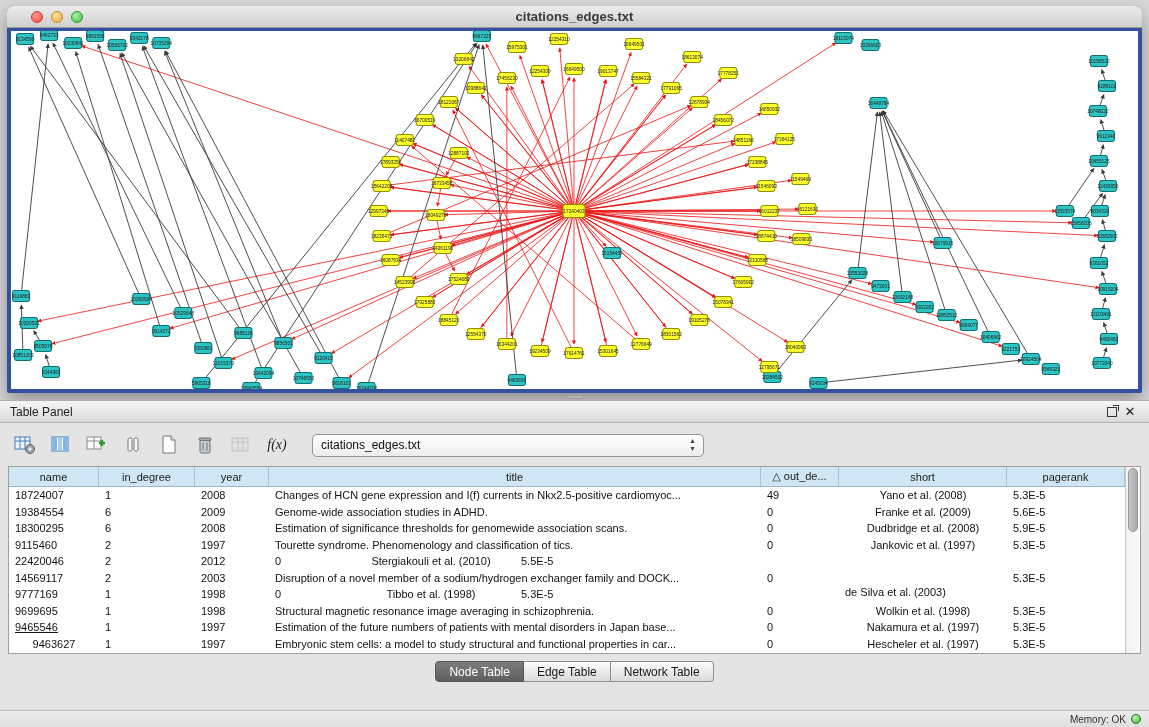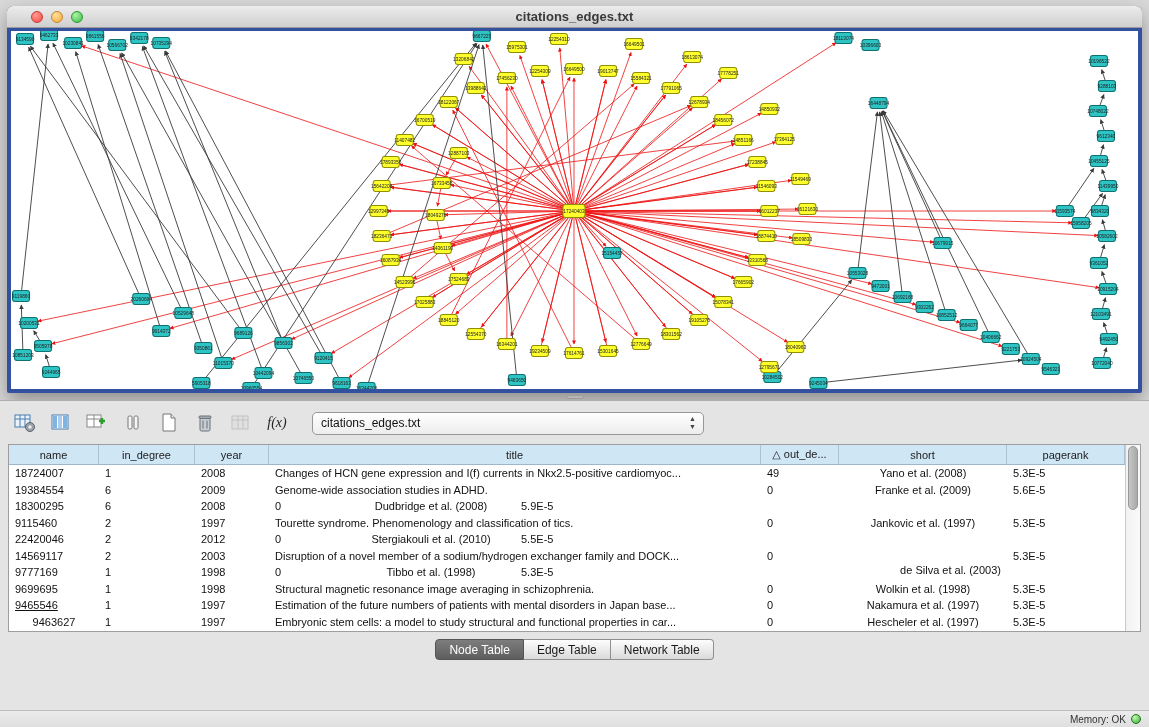--- a/index.html
+++ b/index.html
@@ -702,20 +702,30 @@
         </g>
     </svg>
   </div>
 </div>
 
 <div class="splitter">
   <div class="grip"></div>
 </div>
 
 <div class="table-panel">
+  <div class="panel-header">
+    <span class="panel-title">Table Panel</span>
+    <span class="spacer"></span>
+    <span class="ph-btn">
+        <span class="float-glyph"></span>
+      </span>
+    <span class="ph-btn">
+        <span>✕</span>
+      </span>
+  </div>
 
   <div class="toolbar">
     <div class="tb-btn">
       <svg width="22" height="20">
         <rect x="1" y="2" width="15" height="12" fill="#eaf3fb" stroke="#4a7db0"></rect>
         <line x1="1" y1="6" x2="16" y2="6" stroke="#4a7db0"></line>
           <line x1="6" y1="2" x2="6" y2="14" stroke="#4a7db0"></line>
           <line x1="11" y1="2" x2="11" y2="14" stroke="#4a7db0"></line>
         <circle cx="16" cy="14" r="4.5" fill="#9aa0a6" stroke="#5f6368"></circle>
           <circle cx="16" cy="14" r="1.8" fill="#e8eaed"></circle>
@@ -802,20 +812,21 @@
             <div class="gcell" style="width: 74px; flex: 0 0 74px; text-align: left;">2009</div>
             <div class="gcell" style="width: 492px; flex: 0 0 492px; text-align: left;">Genome-wide association studies in ADHD.</div>
             <div class="gcell" style="width: 78px; flex: 0 0 78px; text-align: left;">0</div>
             <div class="gcell" style="width: 168px; flex: 0 0 168px; text-align: center;">Franke et al. (2009)</div>
             <div class="gcell" style="flex: 1 1 0%; text-align: left;">5.6E-5</div>
           </div>
           <div class="grow">
             <div class="gcell" style="width: 90px; flex: 0 0 90px; text-align: left;">18300295</div>
             <div class="gcell" style="width: 96px; flex: 0 0 96px; text-align: left;">6</div>
             <div class="gcell" style="width: 74px; flex: 0 0 74px; text-align: left;">2008</div>
+            <div class="gcell" style="width: 492px; flex: 0 0 492px; text-align: left;">Estimation of significance thresholds for genomewide association scans.</div>
             <div class="gcell" style="width: 78px; flex: 0 0 78px; text-align: left;">0</div>
             <div class="gcell" style="width: 168px; flex: 0 0 168px; text-align: center;">Dudbridge et al. (2008)</div>
             <div class="gcell" style="flex: 1 1 0%; text-align: left;">5.9E-5</div>
           </div>
           <div class="grow">
             <div class="gcell" style="width: 90px; flex: 0 0 90px; text-align: left;">9115460</div>
             <div class="gcell" style="width: 96px; flex: 0 0 96px; text-align: left;">2</div>
             <div class="gcell" style="width: 74px; flex: 0 0 74px; text-align: left;">1997</div>
             <div class="gcell" style="width: 492px; flex: 0 0 492px; text-align: left;">Tourette syndrome. Phenomenology and classification of tics.</div>
             <div class="gcell" style="width: 78px; flex: 0 0 78px; text-align: left;">0</div>
@@ -829,21 +840,21 @@
             <div class="gcell" style="width: 78px; flex: 0 0 78px; text-align: left;">0</div>
             <div class="gcell" style="width: 168px; flex: 0 0 168px; text-align: center;">Stergiakouli et al. (2010)</div>
             <div class="gcell" style="flex: 1 1 0%; text-align: left;">5.5E-5</div>
           </div>
           <div class="grow">
             <div class="gcell" style="width: 90px; flex: 0 0 90px; text-align: left;">14569117</div>
             <div class="gcell" style="width: 96px; flex: 0 0 96px; text-align: left;">2</div>
             <div class="gcell" style="width: 74px; flex: 0 0 74px; text-align: left;">2003</div>
             <div class="gcell" style="width: 492px; flex: 0 0 492px; text-align: left;">Disruption of a novel member of a sodium/hydrogen exchanger family and DOCK...</div>
             <div class="gcell" style="width: 78px; flex: 0 0 78px; text-align: left;">0</div>
-            <div class="gcell" style="width: 168px; flex: 0 0 168px; text-align: right; margin-top: 28px;">de Silva et al. (2003)</div>
+            <div class="gcell" style="width: 168px; flex: 0 0 168px; text-align: left; margin-top: 28px;">de Silva et al. (2003)</div>
             <div class="gcell" style="flex: 1 1 0%; text-align: left;">5.3E-5</div>
           </div>
           <div class="grow">
             <div class="gcell" style="width: 90px; flex: 0 0 90px; text-align: left;">9777169</div>
             <div class="gcell" style="width: 96px; flex: 0 0 96px; text-align: left;">1</div>
             <div class="gcell" style="width: 74px; flex: 0 0 74px; text-align: left;">1998</div>
             <div class="gcell" style="width: 78px; flex: 0 0 78px; text-align: left;">0</div>
             <div class="gcell" style="width: 168px; flex: 0 0 168px; text-align: center;">Tibbo et al. (1998)</div>
             <div class="gcell" style="flex: 1 1 0%; text-align: left;">5.3E-5</div>
           </div>

